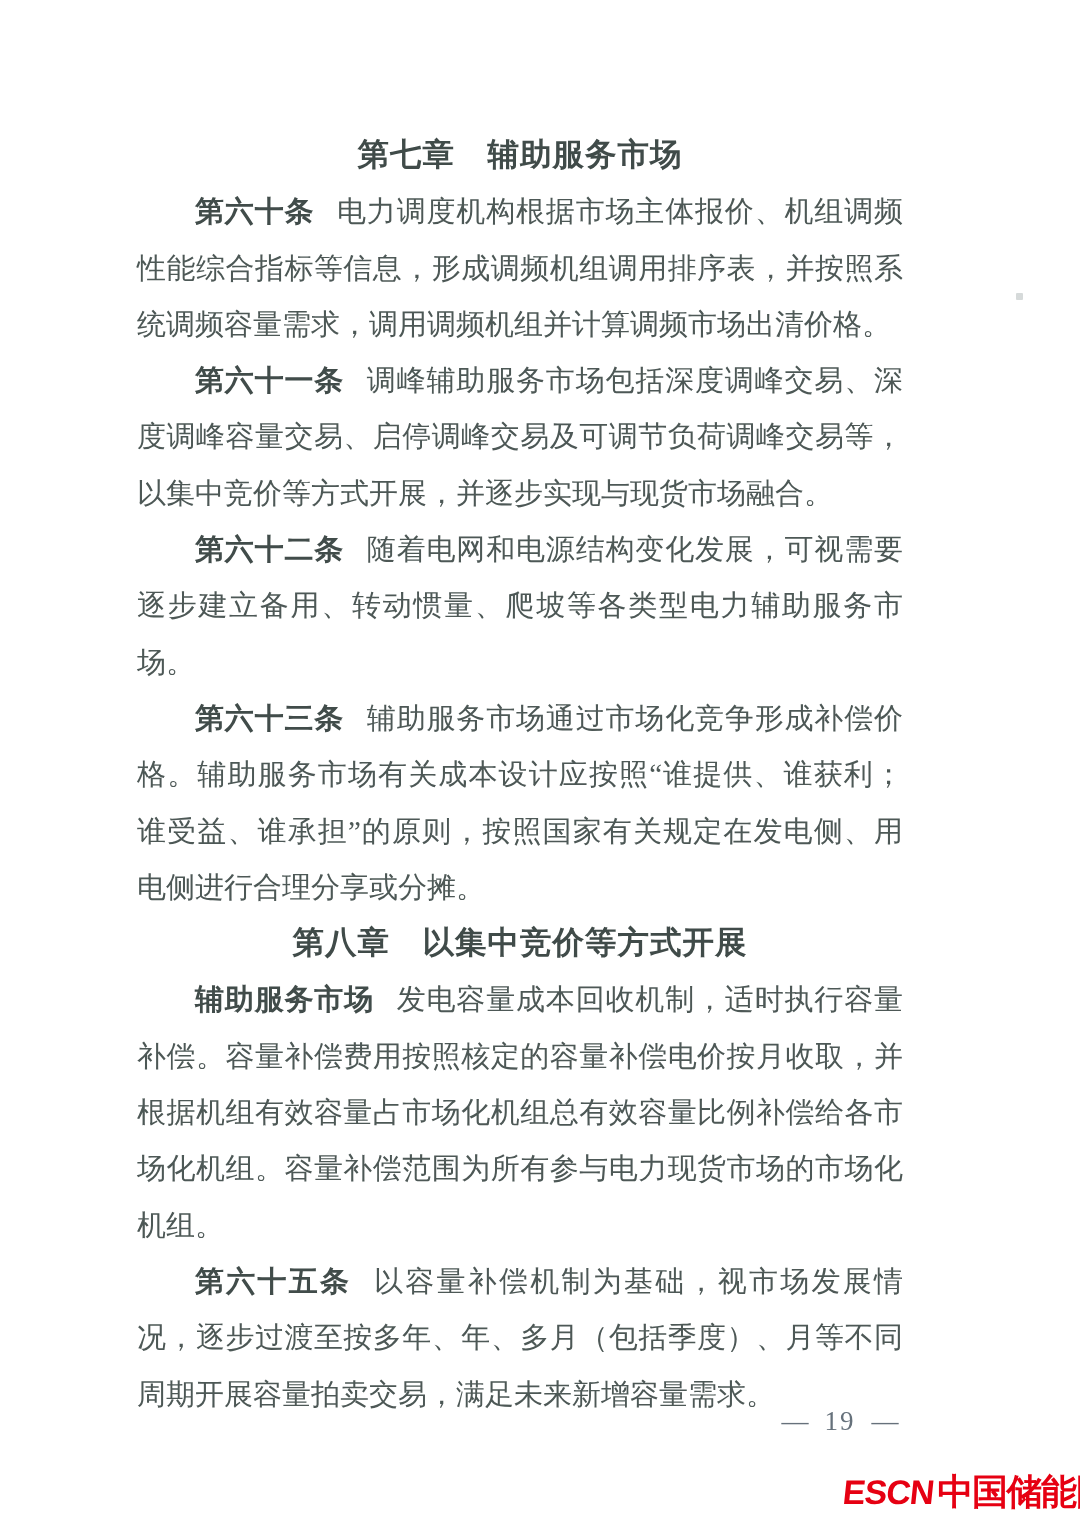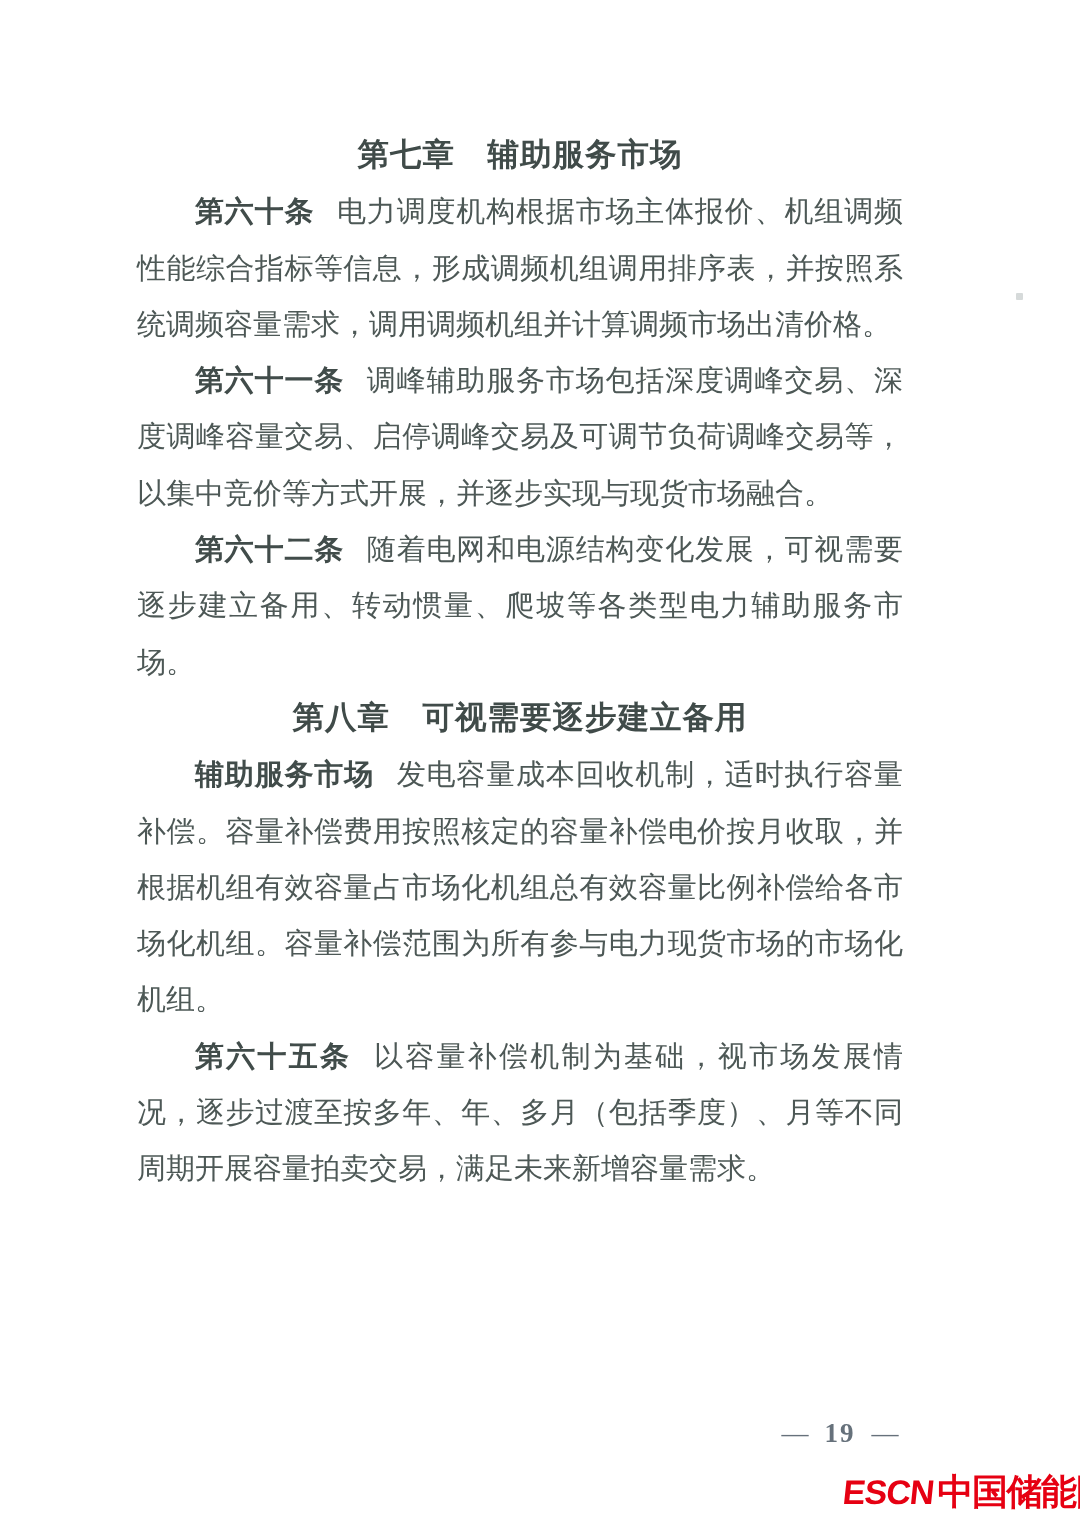--- a/index.html
+++ b/index.html
@@ -45,21 +45,21 @@
     left: 770px;
     top: 1406px;
     width: 140px;
     display: flex;
     justify-content: center;
     align-items: center;
     font-size: 27px;
     color: #66717b;
     font-family: "Liberation Serif", "DejaVu Serif", serif;
   }
-  .pageno .num { margin: 12px 16px; letter-spacing: 2px; font-weight: bold; }
+  .pageno .num { margin: 0 16px; letter-spacing: 2px; }
   .logo {
     position: absolute;
     left: 843px;
     top: 1468px;
     display: flex;
     align-items: baseline;
     color: #e60012;
     font-family: "Liberation Sans", "DejaVu Sans", sans-serif;
     white-space: nowrap;
   }
@@ -94,22 +94,23 @@
   <div class="content">
 
     <h2 class="chapter">第七章　辅助服务市场</h2>
 
     <p class="article"><span class="lbl">第六十条</span><span>电力调度机构根据市场主体报价、机组调频性能综合指标等信息，形成调频机组调用排序表，并按照系统调频容量需求，调用调频机组并计算调频市场出清价格。</span></p>
 
     <p class="article"><span class="lbl">第六十一条</span><span>调峰辅助服务市场包括深度调峰交易、深度调峰容量交易、启停调峰交易及可调节负荷调峰交易等，以集中竞价等方式开展，并逐步实现与现货市场融合。</span></p>
 
     <p class="article"><span class="lbl">第六十二条</span><span>随着电网和电源结构变化发展，可视需要逐步建立备用、转动惯量、爬坡等各类型电力辅助服务市场。</span></p>
 
+    <p class="article"><span class="lbl">第六十三条</span><span>辅助服务市场通过市场化竞争形成补偿价格。辅助服务市场有关成本设计应按照“谁提供、谁获利；谁受益、谁承担”的原则，按照国家有关规定在发电侧、用电侧进行合理分享或分摊。</span></p>
 
-    <h2 class="chapter">第八章　可视需要逐步建立备用</h2>
+    <h2 class="chapter">第八章　以集中竞价等方式开展</h2>
 
     <p class="article"><span class="lbl">辅助服务市场</span><span>发电容量成本回收机制，适时执行容量补偿。容量补偿费用按照核定的容量补偿电价按月收取，并根据机组有效容量占市场化机组总有效容量比例补偿给各市场化机组。容量补偿范围为所有参与电力现货市场的市场化机组。</span></p>
 
     <p class="article"><span class="lbl">第六十五条</span><span>以容量补偿机制为基础，视市场发展情况，逐步过渡至按多年、年、多月（包括季度）、月等不同周期开展容量拍卖交易，满足未来新增容量需求。</span></p>
 
 
   </div>
 
   <div class="speck"></div>
 

